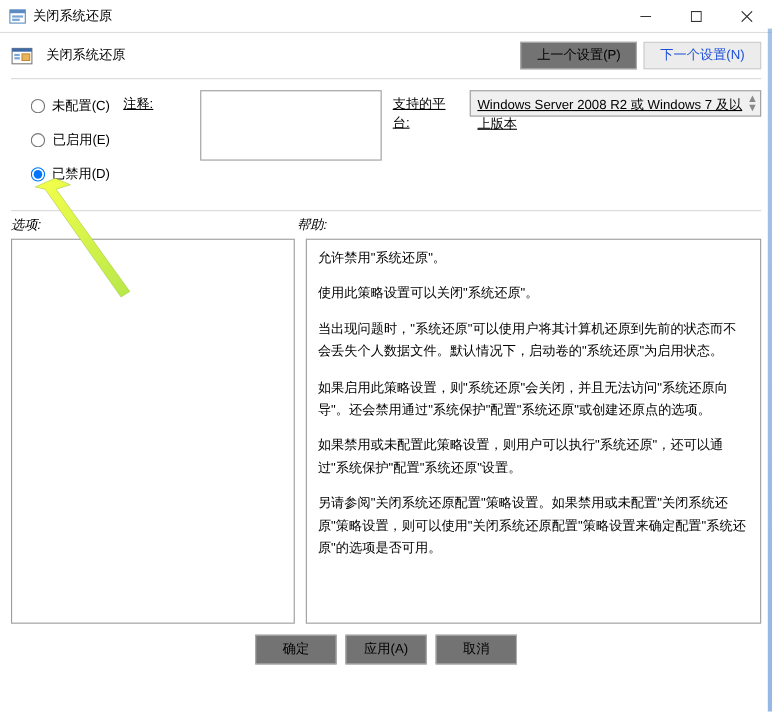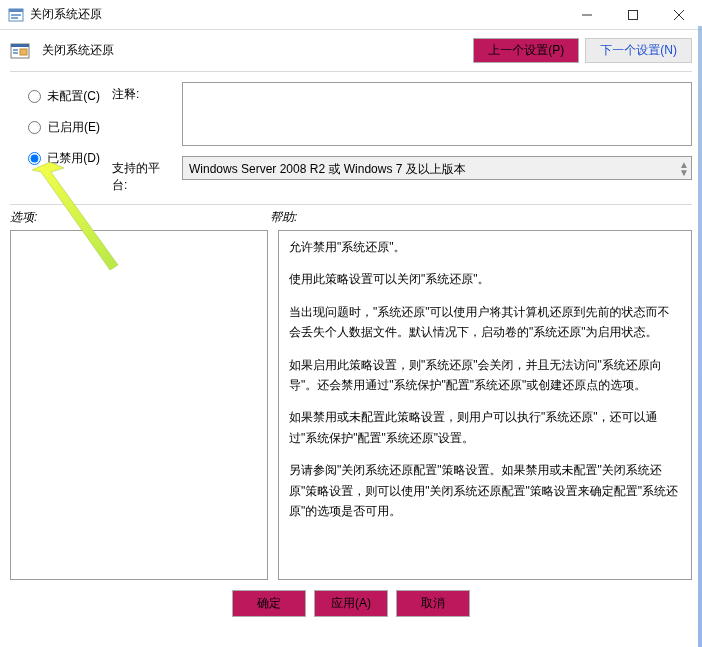--- a/index.html
+++ b/index.html
@@ -37,21 +37,21 @@
       padding: 8px 10px 8px 10px;
       gap: 12px;
     }
     .toolbar-row .icon-wrap {
       width: 20px; height: 20px;
       display: inline-flex; align-items: center; justify-content: center;
     }
     .toolbar-row .subtitle { flex: 1; color: #000; }
     .nav-buttons { display: flex; gap: 6px; }
     .btn {
-      background: #be185d;
+      background: #737373;
       border: 1px solid #adadad;
       padding: 3px 14px;
       font-size: 12px;
       font-family: inherit;
       color: #000;
       cursor: pointer;
     }
     .btn:disabled {
       color: #1d4ed8;
       border-color: #ccc;
@@ -73,22 +73,23 @@
       display: flex; align-items: center; gap: 6px;
       margin-bottom: 14px;
       cursor: pointer;
       position: relative;
       justify-content: space-between;
     }
     .radio-item input { margin: 0; }
     .fields-col {
       flex: 1;
       display: flex;
-      flex-direction: column;
+      flex-direction: row;
       gap: 10px;
+      text-decoration: underline;
     }
     .field-row {
       display: flex;
       align-items: flex-start;
       gap: 8px;
     }
     .field-label { width: 62px; padding-top: 4px; color: #000; }
     .comment-box {
       flex: 1;
       height: 64px;

